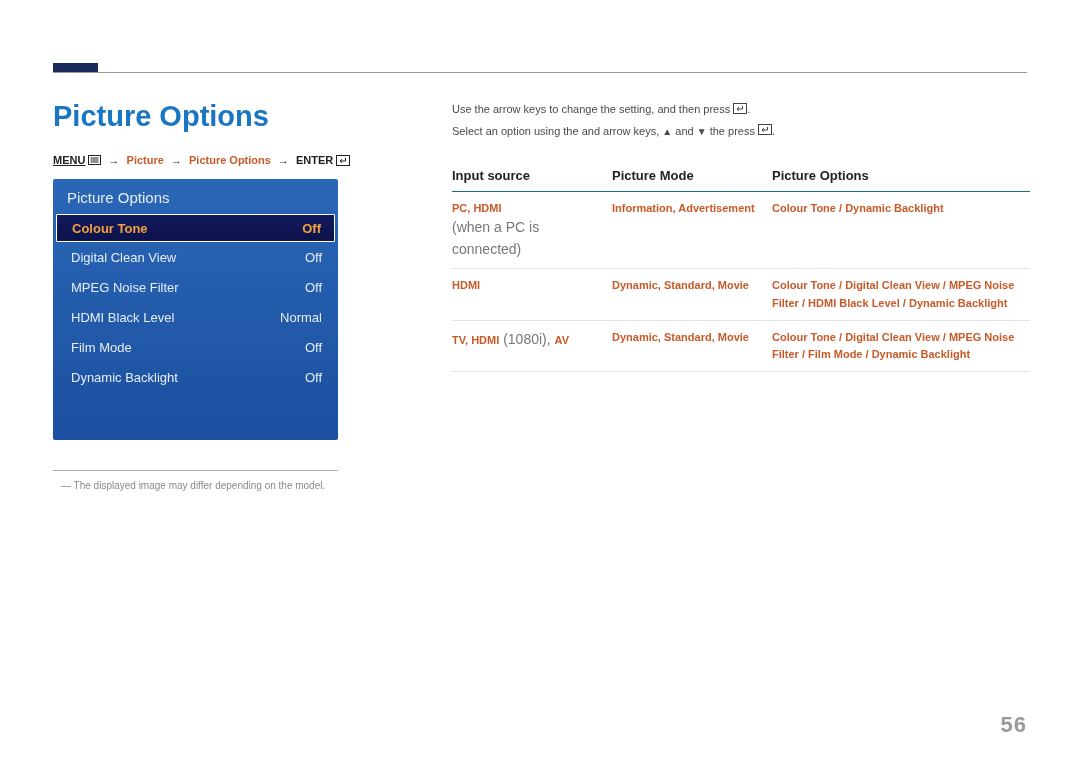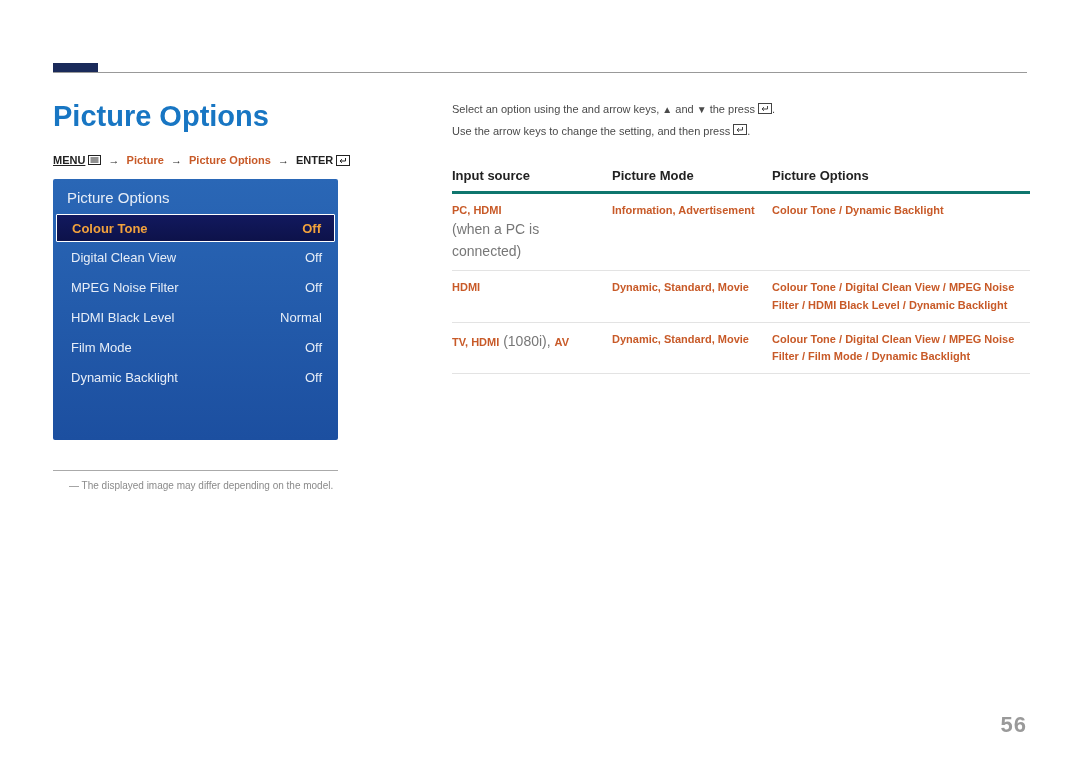--- a/index.html
+++ b/index.html
@@ -90,21 +90,21 @@
     background: #0a1a3a;
   }
   .footnote-rule {
     position: absolute;
     left: 53px; top: 470px;
     width: 285px;
     border-top: 1px solid #aaa;
   }
   .footnote {
     position: absolute;
-    left: 69px; top: 480px;
+    left: 61px; top: 480px;
     font-size: 10px;
     color: #8a8a8a;
   }
   .right-col {
     position: absolute;
     left: 452px; top: 99px;
     width: 578px;
     font-size: 11px;
     color: #4a4a4a;
   }
@@ -114,21 +114,21 @@
     margin-top: 20px;
     width: 100%;
     border-collapse: collapse;
   }
   .tbl th {
     text-align: left;
     font-weight: 700;
     color: #222;
     font-size: 13px;
     padding: 6px 0 8px 0;
-    border-bottom: 3px solid #0f766e;
+    border-bottom: 1px solid #0f766e;
   }
   .tbl td {
     vertical-align: top;
     padding: 8px 10px 8px 0;
     border-bottom: 1px solid #e3e3e3;
     line-height: 1.55;
   }
   .tbl td.col1 { width: 160px; }
   .tbl td.col2 { width: 160px; }
   .tbl .o { color: #c85a28; font-weight: 700; }
@@ -208,28 +208,28 @@
         <span><span class="value">Off</span></span>
       </div>
     </div>
 </div>
 
 <div class="footnote-rule"></div>
 <div class="footnote">―  The displayed image may differ depending on the model.</div>
 
 <div class="right-col">
   <div class="instr">
-    <span>Select an option using the and arrow keys, </span><span class="tri">▲</span><span> and </span><span class="tri">▼</span><span> the press </span><span class="icon-enter"><svg width="14" height="11" viewBox="0 0 14 11">
+    <span>Use the arrow keys to change the setting, and then press </span><span class="icon-enter"><svg width="14" height="11" viewBox="0 0 14 11">
           <rect x="0.5" y="0.5" width="13" height="10" fill="none" stroke="#444"></rect>
           <path d="M9.5 3 L9.5 6 L4.5 6" fill="none" stroke="#444"></path>
           <path d="M6 4.2 L4 6 L6 7.8" fill="none" stroke="#444"></path>
         </svg></span><span>.</span>
   </div>
   <div class="instr">
-    <span>Use the arrow keys to change the setting, and then press </span><span class="icon-enter"><svg width="14" height="11" viewBox="0 0 14 11">
+    <span>Select an option using the and arrow keys, </span><span class="tri">▲</span><span> and </span><span class="tri">▼</span><span> the press </span><span class="icon-enter"><svg width="14" height="11" viewBox="0 0 14 11">
           <rect x="0.5" y="0.5" width="13" height="10" fill="none" stroke="#444"></rect>
           <path d="M9.5 3 L9.5 6 L4.5 6" fill="none" stroke="#444"></path>
           <path d="M6 4.2 L4 6 L6 7.8" fill="none" stroke="#444"></path>
         </svg></span><span>.</span>
   </div>
 
   <table class="tbl">
     <thead>
       <tr>
         <th>Input source</th>

